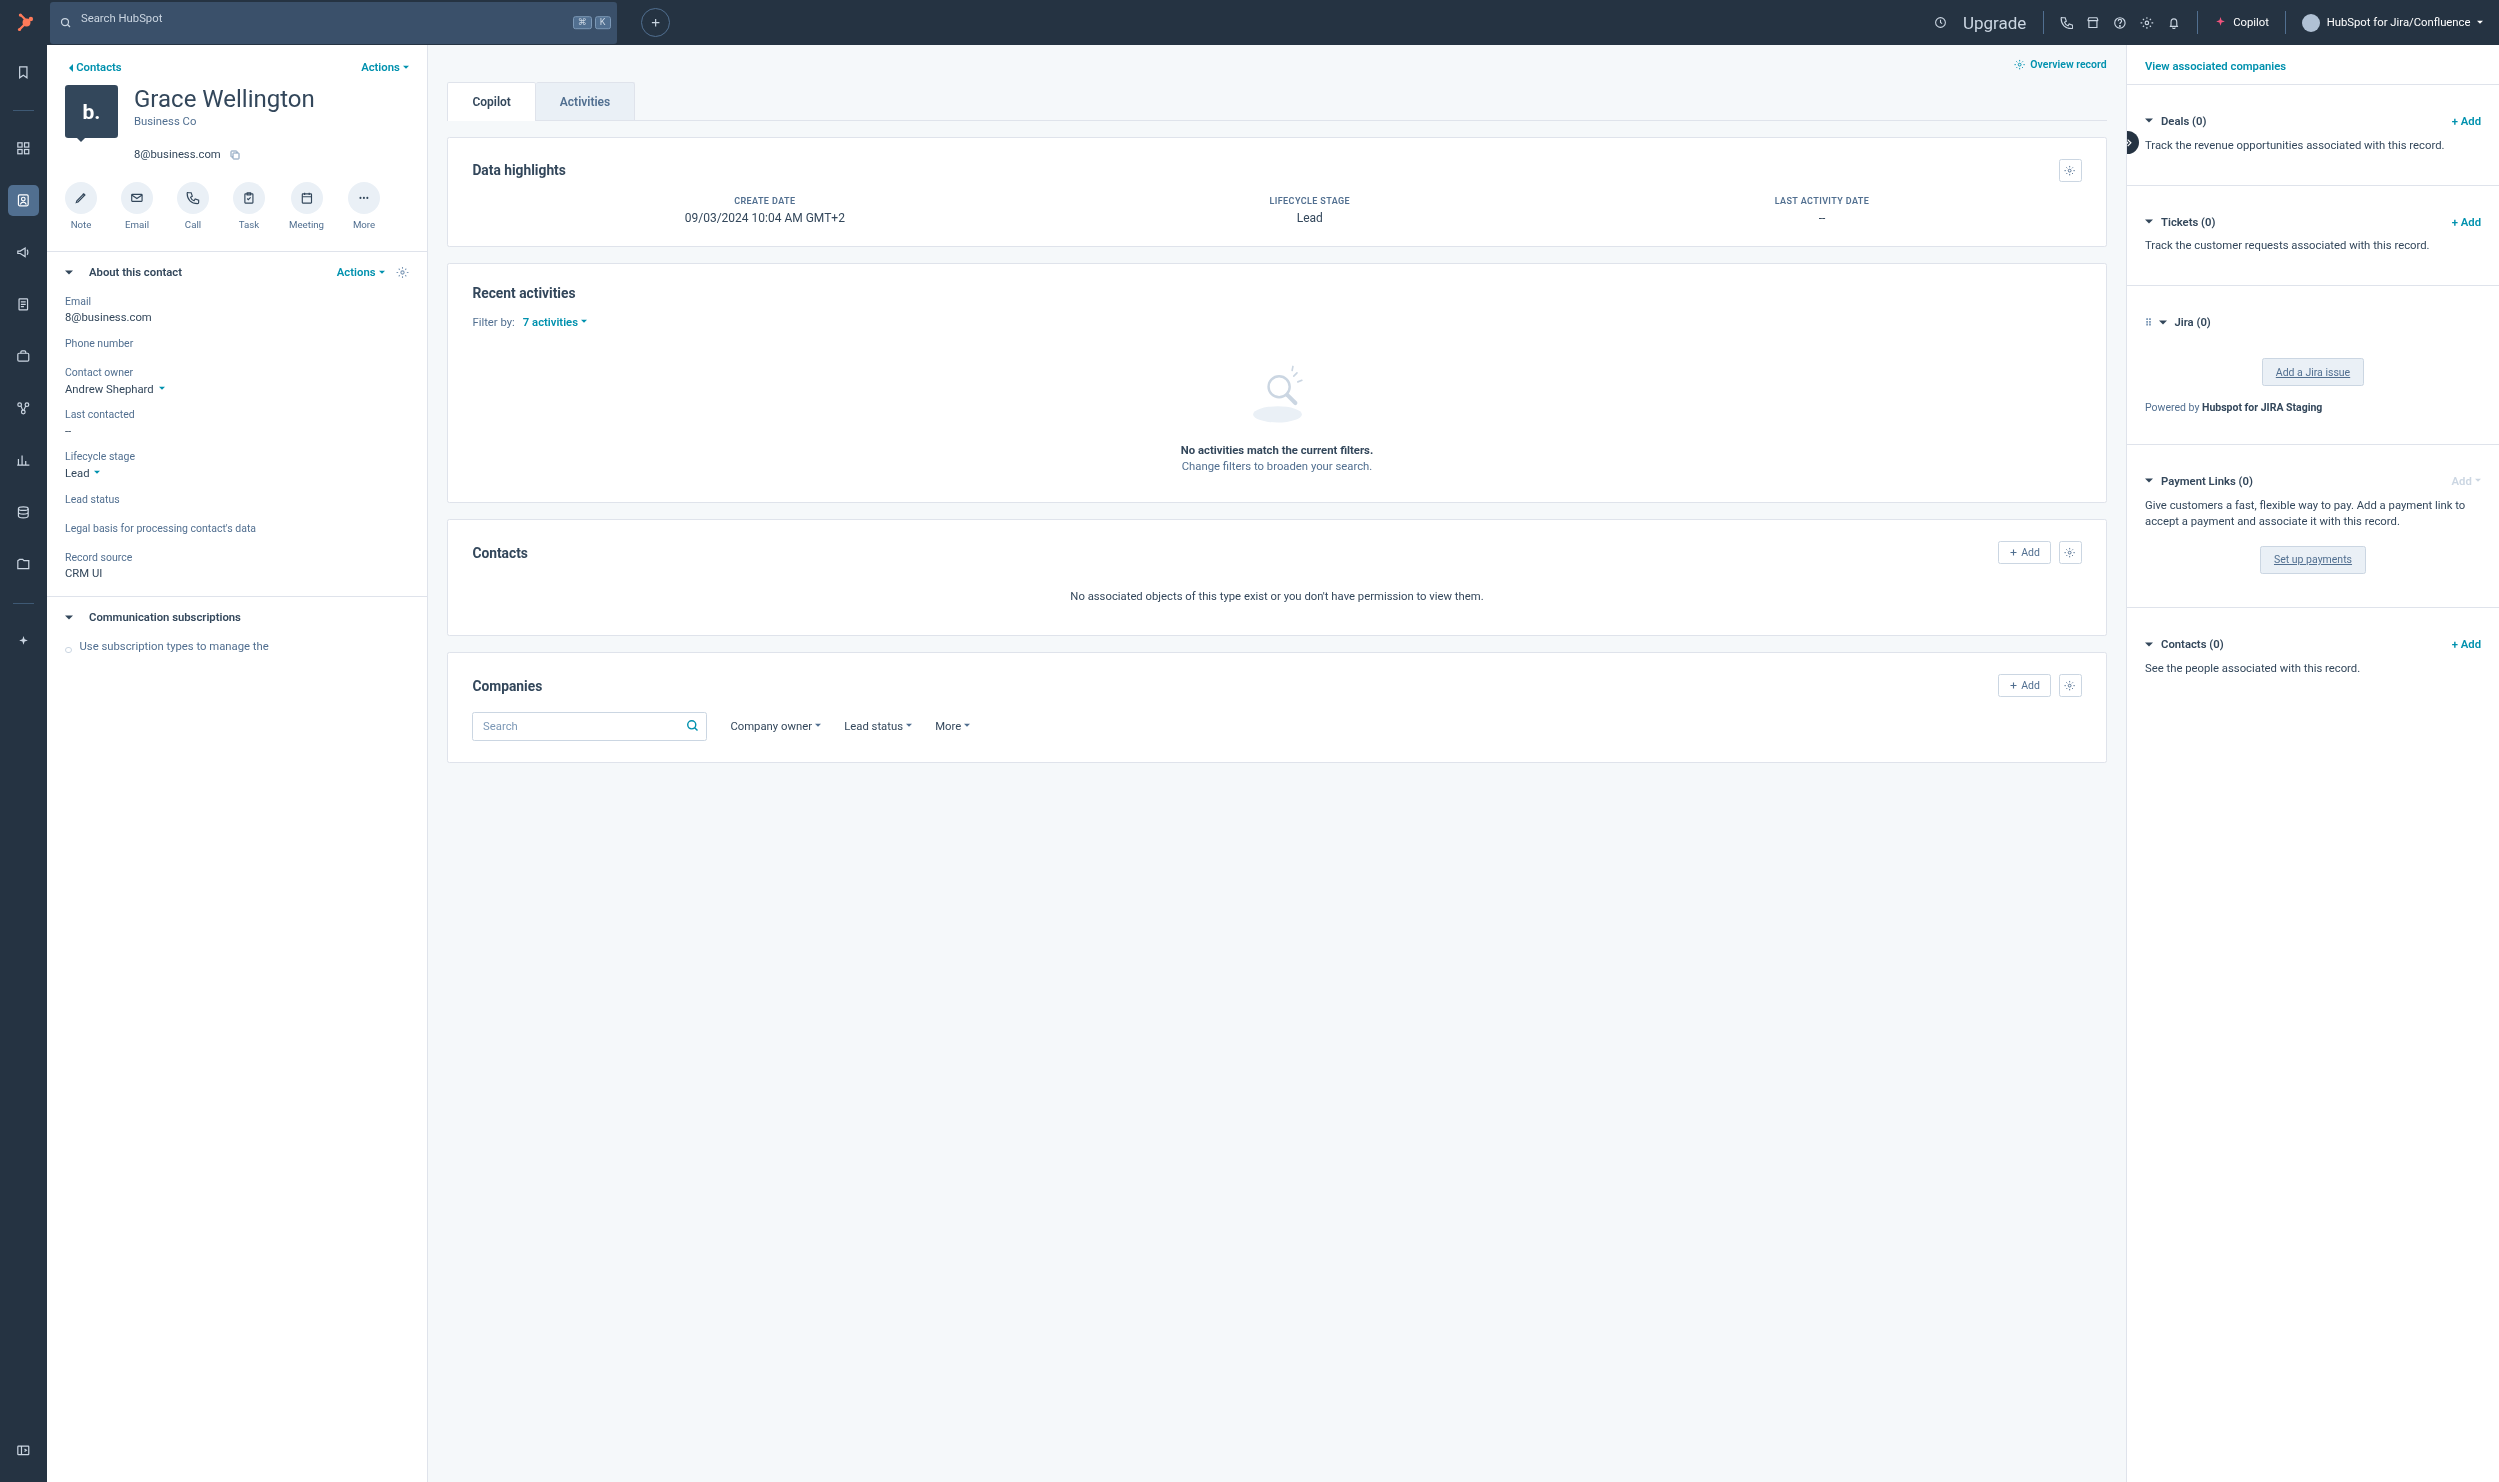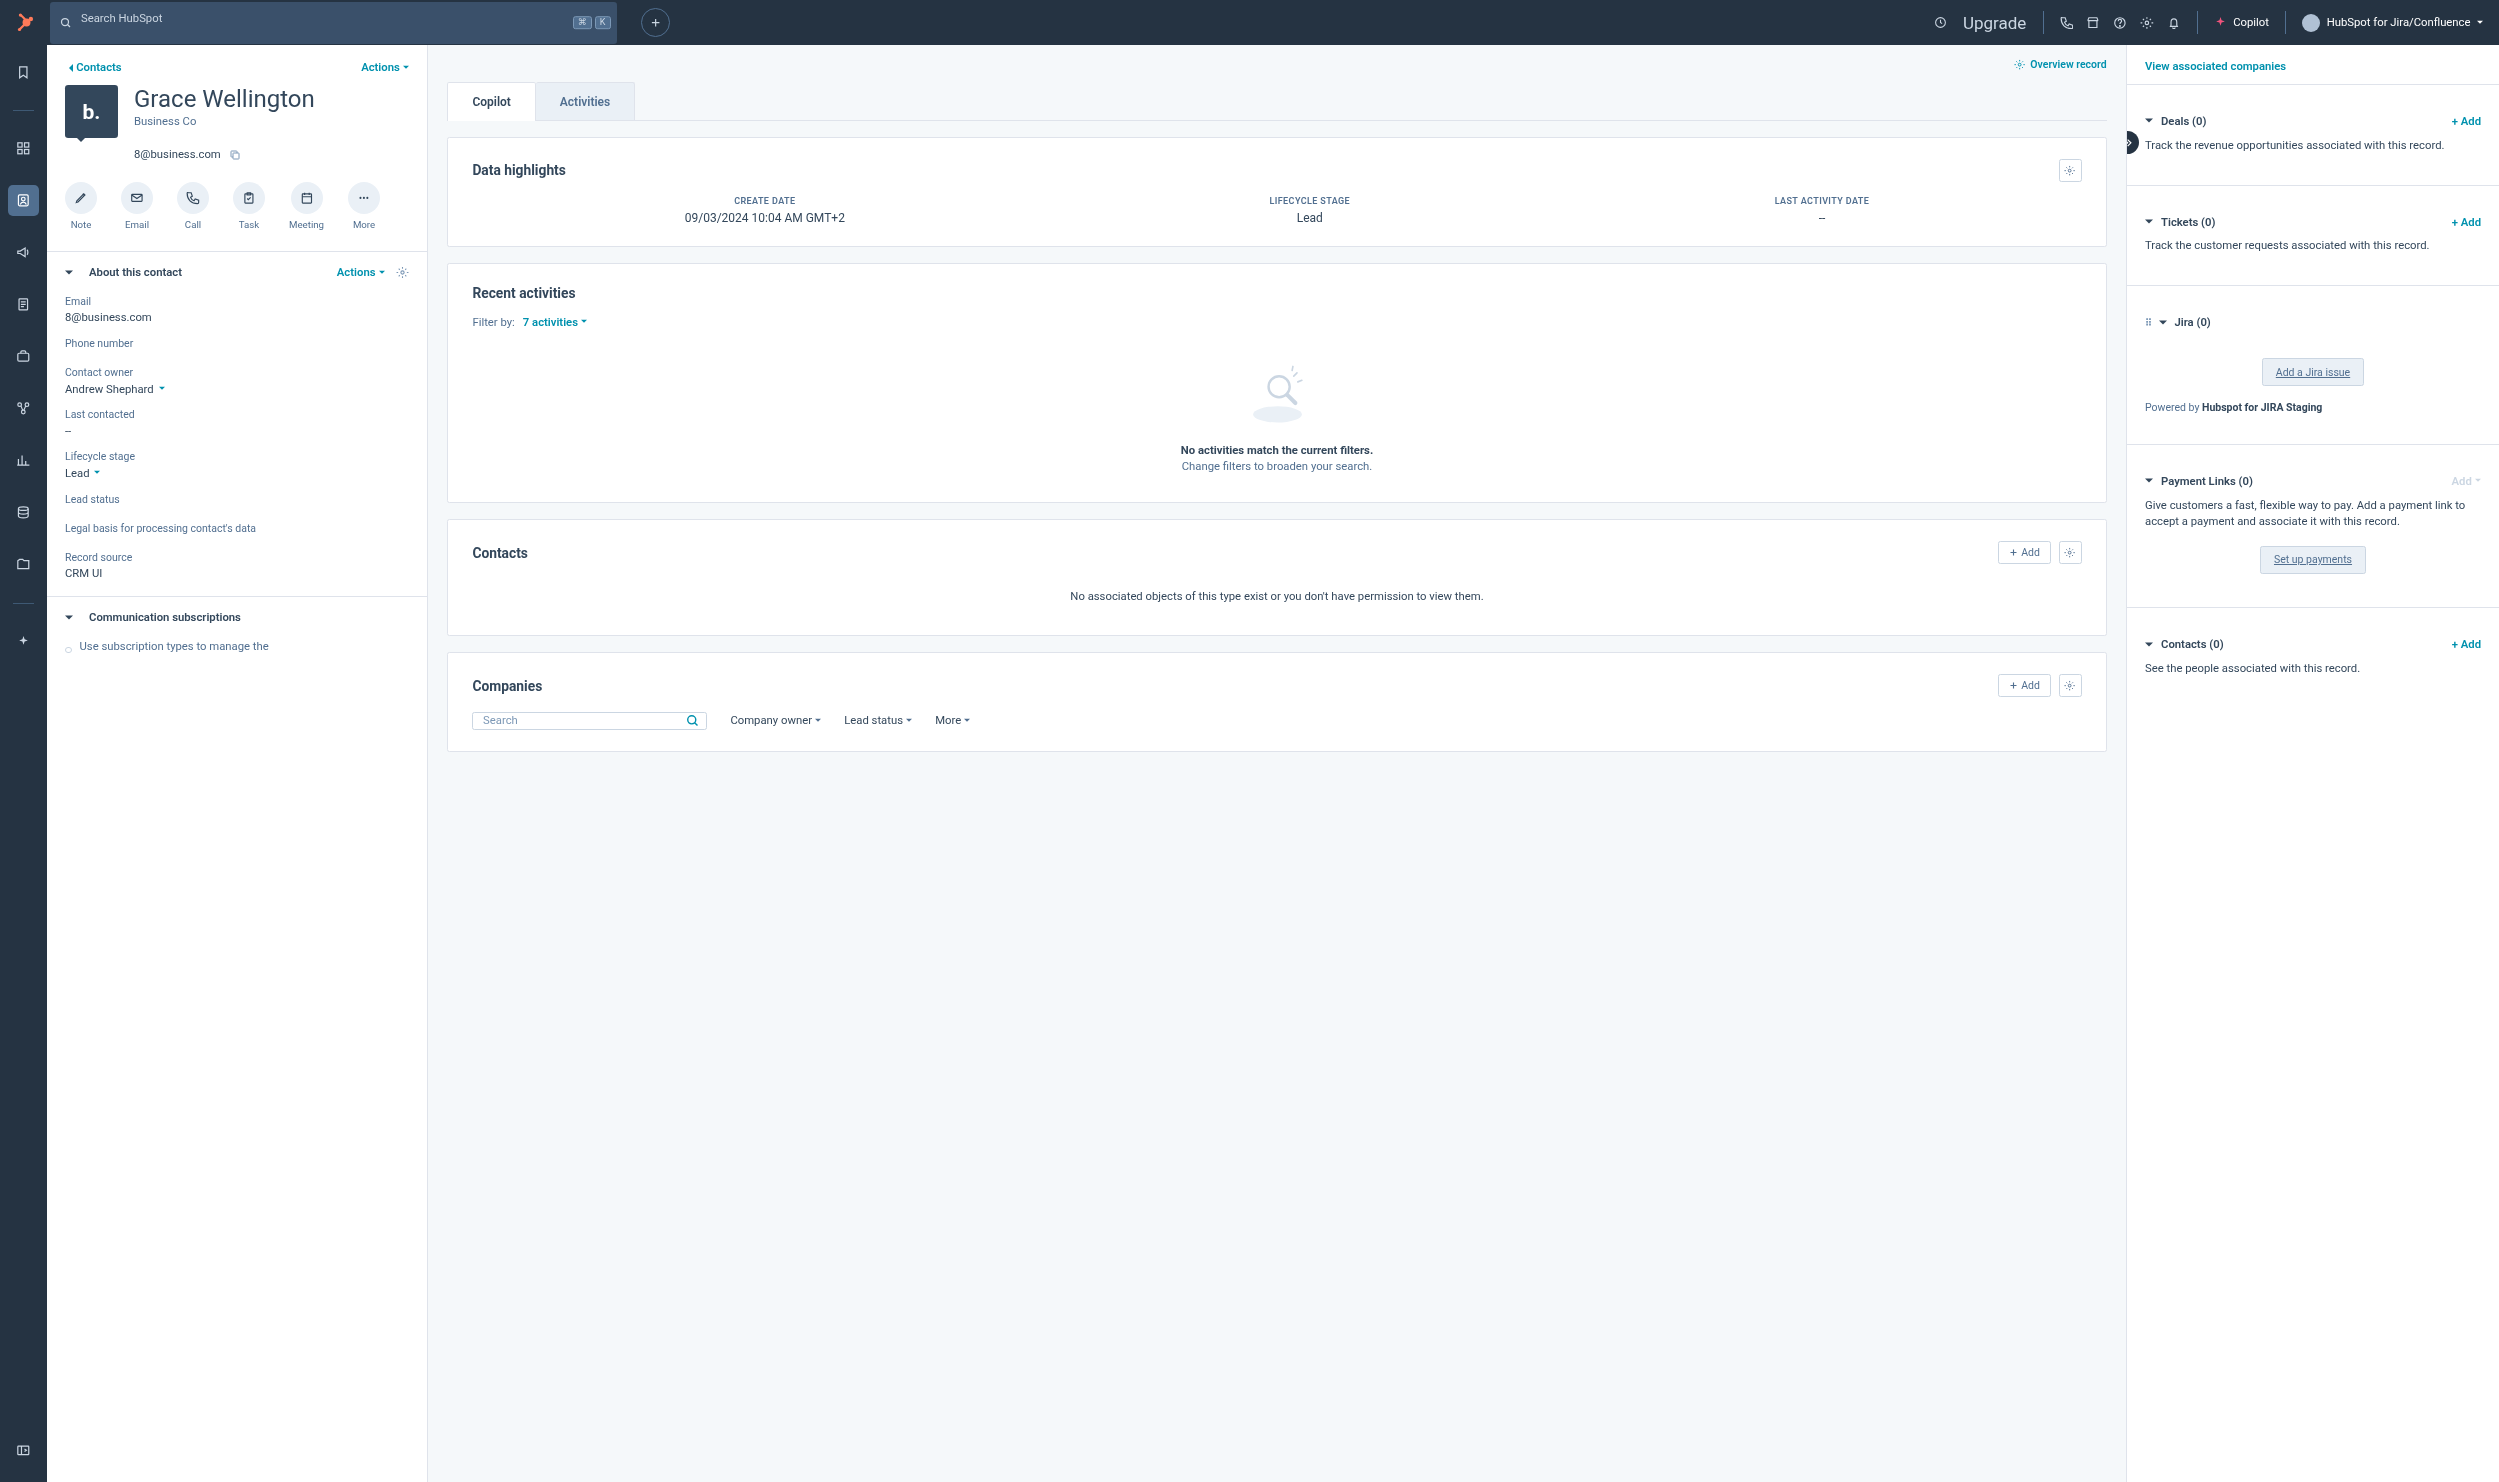--- a/index.html
+++ b/index.html
@@ -101,21 +101,21 @@
 .empty-illo { width: 65px; height: 65px; position: relative; margin-bottom: 14.6px; }
 .empty-title { font-weight: 700; color: #33475b; margin-bottom: 3.2px; }
 .empty-sub { color: #516f90; }
 
 .assoc-empty { text-align: center; color: #33475b; padding: 11.3px 0; }
 
 .add-btn { border: 0.8px solid #cbd6e2; background: #fff; border-radius: 2.4px; padding: 4px 9.7px; color: #516f90; font-size: 10.5px; display: inline-flex; align-items: center; gap: 3.2px; cursor: pointer; }
 .card-actions { display: flex; gap: 8px; align-items: center; }
 
 .inline-search { position: relative; width: 235px; }
-.inline-search input { width: 100%; height: 18px; border: 0.8px solid #cbd6e2; border-radius: 2.4px; padding: 0 32px 0 9.7px; font-size: 11.3px; }
+.inline-search input { width: 100%; height: 29px; border: 0.8px solid #cbd6e2; border-radius: 2.4px; padding: 0 32px 0 9.7px; font-size: 11.3px; }
 .inline-search input::placeholder { color: #7c98b6; }
 .inline-search .sicon { position: absolute; right: 8px; top: 50%; transform: translateY(-50%); color: #0091ae; }
 .company-filters { display: flex; align-items: center; gap: 23px; margin-top: 1.6px; }
 
 
 .rail-toggle { position: absolute; left: -11.3px; top: 86px; width: 23px; height: 23px; border-radius: 50%; background: #253342; color: #fff; display: flex; align-items: center; justify-content: center; cursor: pointer; z-index: 5; font-size: 10.5px; }
 .rpanel-link { color: #0091ae; font-weight: 600; padding: 14.6px 18px 11.3px; display: block; cursor: pointer; }
 .rpanel-sec { border-top: 0.8px solid #dfe3eb; padding: 30px 18px; }
 .rpanel-hdr { display: flex; justify-content: space-between; align-items: center; margin-bottom: 9.7px; }
 .rpanel-title { font-weight: 600; color: #33475b; display: flex; align-items: center; gap: 8px; cursor: pointer; }

